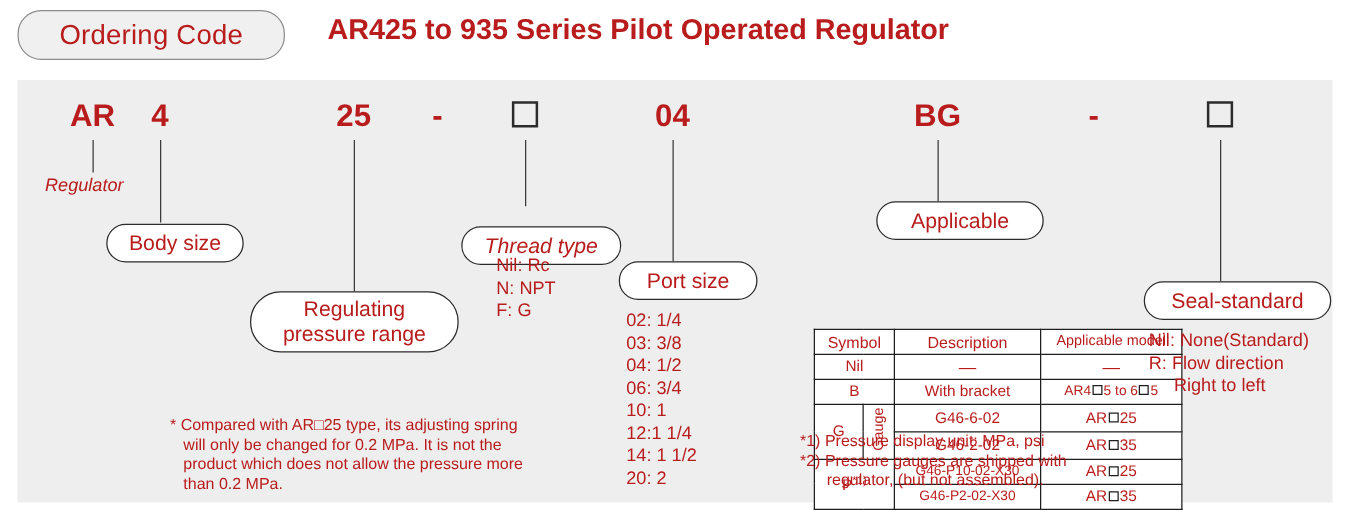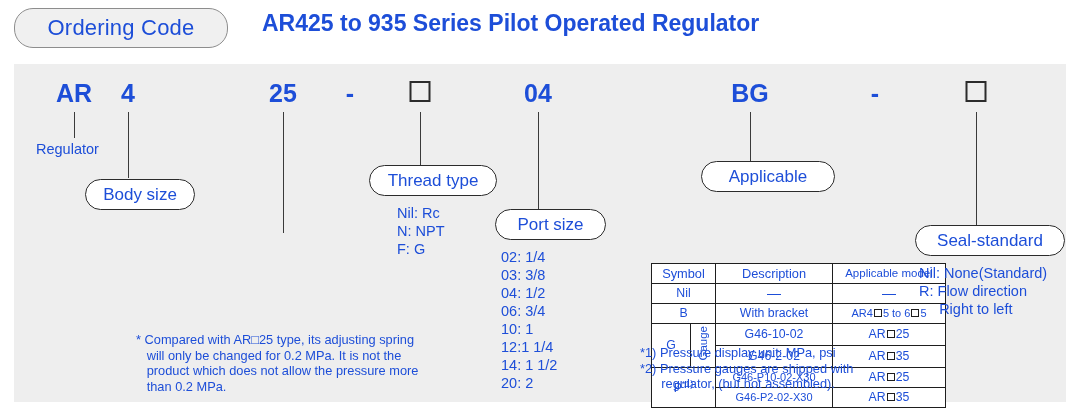--- a/index.html
+++ b/index.html
@@ -6,21 +6,21 @@
     margin: 0;
     padding: 0;
     background: #ffffff;
   }
   #page {
     position: relative;
     width: 1080px;
     height: 409px;
     background: #ffffff;
     font-family: "Liberation Sans", sans-serif;
-    color: #1d4ed8;
+    color: #b91c1c;
     overflow: hidden;
   }
 
   
   #header-pill {
     position: absolute;
     left: 14px;
     top: 8px;
     width: 212px;
     height: 38px;
@@ -177,32 +177,36 @@
     <div class="code-box" style="left:962px"></div>
 
     <div class="leader" style="left:60px;  top:48px; height:26px;"></div>
     <div class="leader" style="left:114px; top:48px; height:66px;"></div>
     <div class="leader" style="left:269px; top:48px; height:121px;"></div>
     <div class="leader" style="left:406px; top:48px; height:53px;"></div>
     <div class="leader" style="left:524px; top:48px; height:97px;"></div>
     <div class="leader" style="left:736px; top:48px; height:49px;"></div>
     <div class="leader" style="left:962px; top:48px; height:113px;"></div>
 
-    <div class="txt" style="left:22px; top:76px;">Regulator</div>
+    <div class="txt" style="left:22px; top:76px;font-style:italic;">Regulator</div>
 
     <div class="pill" style="left:71px; top:115px; width:110px; height:31px;">
       <span>Body size</span>
     </div>
 
+    <div class="pill" style="left:186px; top:169px; width:167px; height:49px;">
+      <span style="white-space:pre-line">Regulating
+pressure range</span>
+    </div>
     <div class="note" style="left:122px; top:268px;">* Compared with AR□25 type, its adjusting spring
    will only be changed for 0.2 MPa. It is not the
    product which does not allow the pressure more
    than 0.2 MPa.</div>
 
-    <div class="pill" style="left:355px; top:101px; width:128px; height:31px;">
+    <div class="pill" style="left:355px; top:117px; width:128px; height:31px;font-style:italic;">
       <span>Thread type</span>
     </div>
     <div class="txt" style="left:383px; top:140px;">Nil: Rc
 N: NPT
 F: G</div>
 
     <div class="pill" style="left:481px; top:145px; width:111px; height:31px;">
       <span>Port size</span>
     </div>
     <div class="txt" style="left:487px; top:184px;">02: 1/4
@@ -235,21 +239,21 @@
         <tr>
           <td colspan="2">B</td>
           <td>With bracket</td>
           <td class="small-model">AR4<span class="bx"></span>5 to 6<span class="bx"></span>5</td>
         </tr>
         <tr>
           <td class="col-sym" rowspan="2">G</td>
           <td class="gauge-cell" rowspan="2">
             <span class="gauge-rot">Gauge</span>
           </td>
-          <td>G46-10-02</td>
+          <td>G46-6-02</td>
           <td>AR<span class="bx"></span>25</td>
         </tr>
         <tr>
           <td>G46-2-02</td>
           <td>AR<span class="bx"></span>35</td>
         </tr>
         <tr>
           <td colspan="2" rowspan="2">P<span class="sup">*1)</span></td>
           <td class="small-model">G46-P10-02-X30</td>
           <td>AR<span class="bx"></span>25</td>

